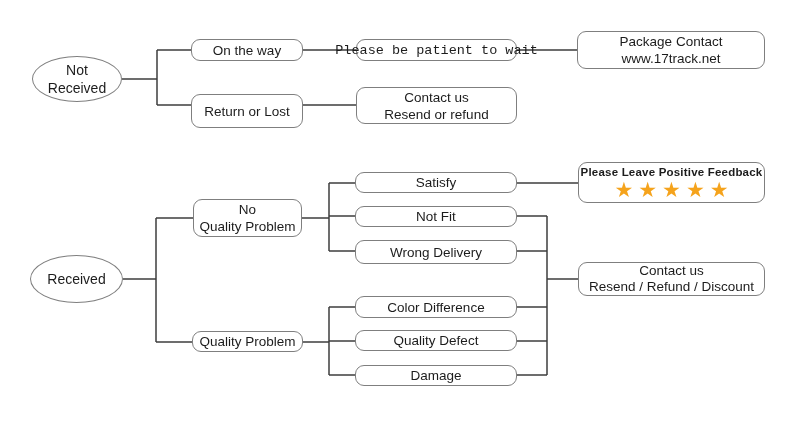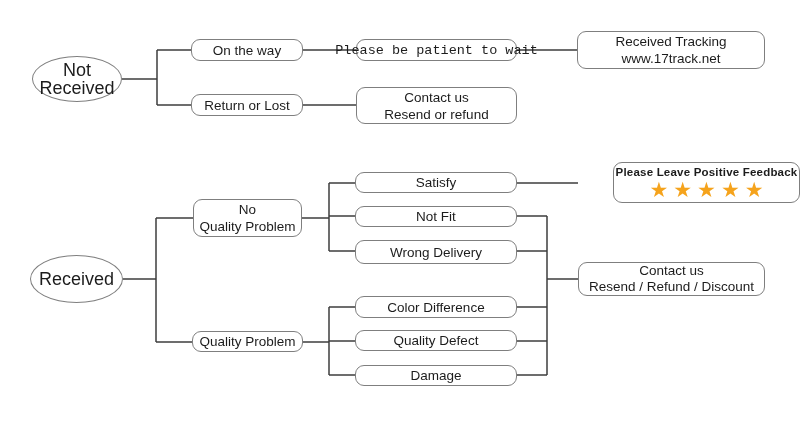--- a/index.html
+++ b/index.html
@@ -37,21 +37,21 @@
     align-items: center;
     justify-content: center;
     text-align: center;
     color: #1c1c1c;
     font-size: 13.5px;
     line-height: 17px;
     white-space: nowrap;
   }
   .ellipse {
     border-radius: 50%;
-    font-size: 18px;
+    font-size: 14px;
     line-height: 18px;
   }
   .feedback-label {
     font-size: 11.5px;
     line-height: 14px;
     font-weight: 600;
     letter-spacing: 0.2px;
   }
   .stars {
     color: #f5a31c;
@@ -112,25 +112,25 @@
 
   <div class="node" style="left:191px; top:39px; width:112px; height:22px;">
     <span>On the way</span>
   </div>
 
   <div class="node" style="left:356px; top:39px; width:161px; height:22px;font-family:Liberation Mono, monospace;">
     <span>Please be patient to wait</span>
   </div>
 
   <div class="node" style="left:577px; top:31px; width:188px; height:38px;">
-    <span>Received Tracking</span>
+    <span>Package Contact</span>
     <span>www.17track.net</span>
   </div>
 
-  <div class="node" style="left:191px; top:94px; width:112px; height:22px;">
+  <div class="node" style="left:191px; top:94px; width:112px; height:34px;">
     <span>Return or Lost</span>
   </div>
 
   <div class="node" style="left:356px; top:87px; width:161px; height:37px;">
     <span>Contact us</span>
     <span>Resend or refund</span>
   </div>
 
   <div class="node ellipse" style="left:30px; top:255px; width:93px; height:48px;">
     <span>Received</span>
@@ -162,21 +162,21 @@
   </div>
 
   <div class="node" style="left:355px; top:365px; width:162px; height:21px;">
     <span>Damage</span>
   </div>
 
   <div class="node" style="left:355px; top:330px; width:162px; height:21px;">
     <span>Quality Defect</span>
   </div>
 
-  <div class="node" style="left:578px; top:162px; width:187px; height:41px;margin-left:35px;">
+  <div class="node" style="left:578px; top:162px; width:187px; height:41px;">
     <span class="feedback-label">Please Leave Positive Feedback</span>
     <span class="stars">★★★★★</span>
   </div>
 
   <div class="node" style="left:578px; top:262px; width:187px; height:34px; line-height:16px;">
     <span>Contact us</span>
     <span>Resend / Refund / Discount</span>
   </div>
 
 </div>

